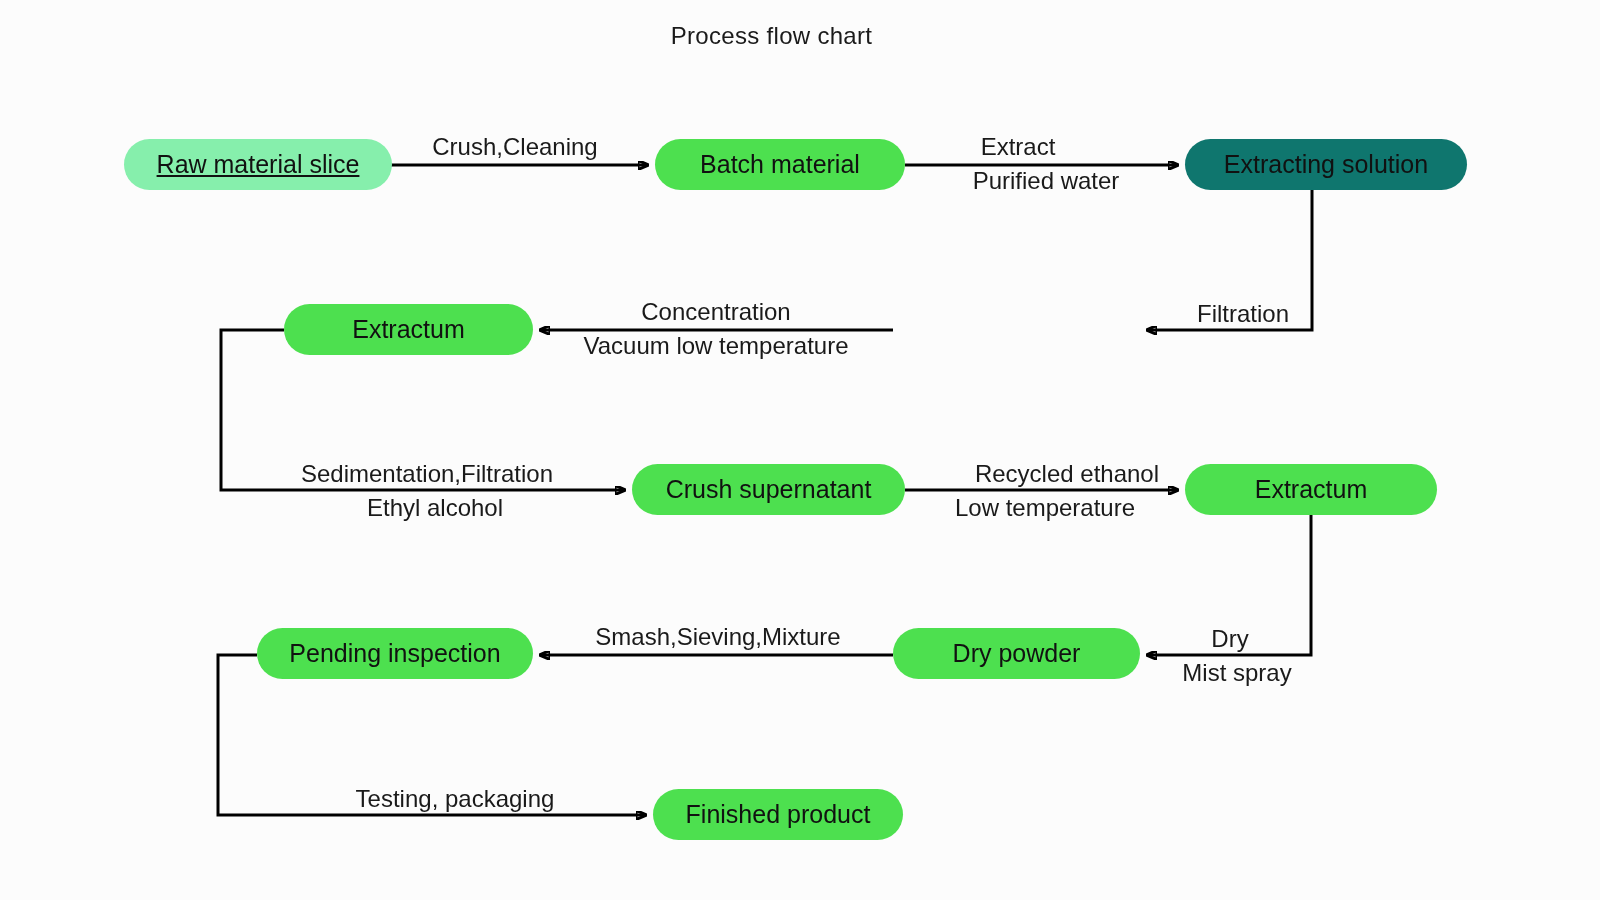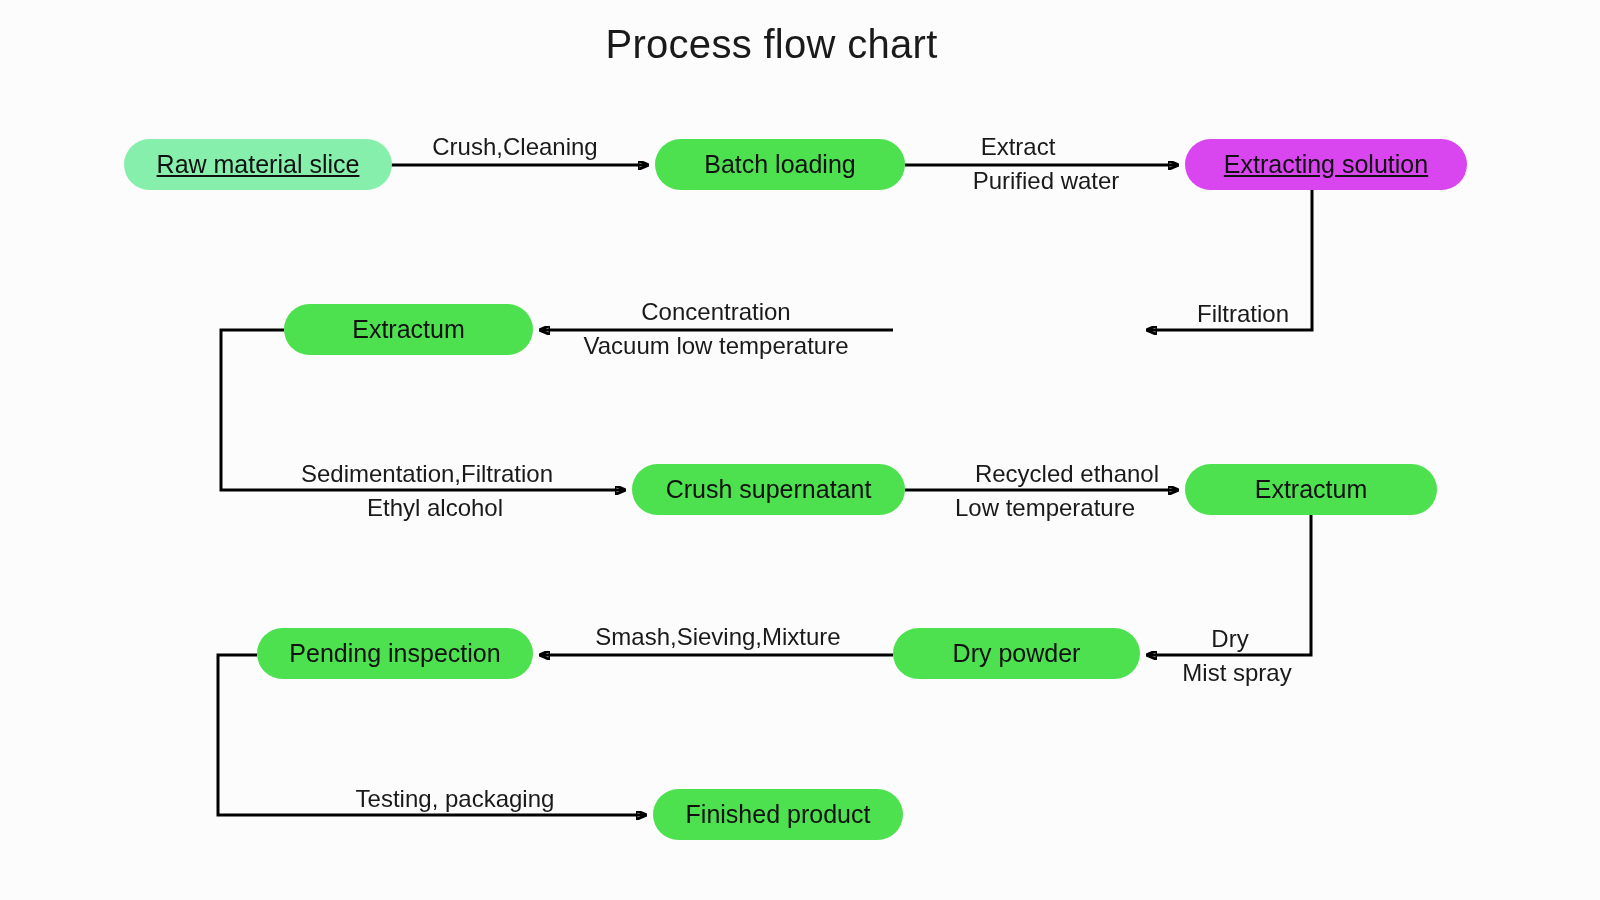--- a/index.html
+++ b/index.html
@@ -14,21 +14,21 @@
     background: #fcfcfc;
     overflow: hidden;
     font-family: "Liberation Sans", "DejaVu Sans", sans-serif;
   }
   #chart-title {
     position: absolute;
     left: 0;
     top: 22px;
     width: 1543px;
     text-align: center;
-    font-size: 40px;
+    font-size: 24px;
     font-weight: 300;
     color: #1a1a1a;
     letter-spacing: 0.3px;
     white-space: nowrap;
   }
   
   .node {
     position: absolute;
     box-sizing: border-box;
     height: 51px;
@@ -89,23 +89,23 @@
 
     <path d="M1311,515 L1311,655 L1147,655" marker-end="url(#arrowhead)"></path>
 
     <line x1="893" y1="655" x2="540" y2="655" marker-end="url(#arrowhead)"></line>
 
     <path d="M257,655 L218,655 L218,815 L646,815" marker-end="url(#arrowhead)"></path>
   </svg>
 
   <div class="node" style="left:124px; top:139px; width:268px; background:#86efac;text-decoration:underline;">Raw material slice</div>
 
-  <div class="node" style="left:655px; top:139px; width:250px; background:#4DE04F;">Batch loading</div>
+  <div class="node" style="left:655px; top:139px; width:250px; background:#4DE04F;">Batch material</div>
 
-  <div class="node" style="left:1185px; top:139px; width:282px; background:#d946ef;text-decoration:underline;">Extracting solution</div>
+  <div class="node" style="left:1185px; top:139px; width:282px; background:#0f766e;">Extracting solution</div>
 
   <div class="node" style="left:284px; top:304px; width:249px; background:#4DE04F;">Extractum</div>
 
 
   <div class="node" style="left:632px; top:464px; width:273px; background:#4DE04F;">Crush supernatant</div>
 
   <div class="node" style="left:1185px; top:464px; width:252px; background:#4DE04F;">Extractum</div>
 
   <div class="node" style="left:257px; top:628px; width:276px; background:#4DE04F;">Pending inspection</div>
 

